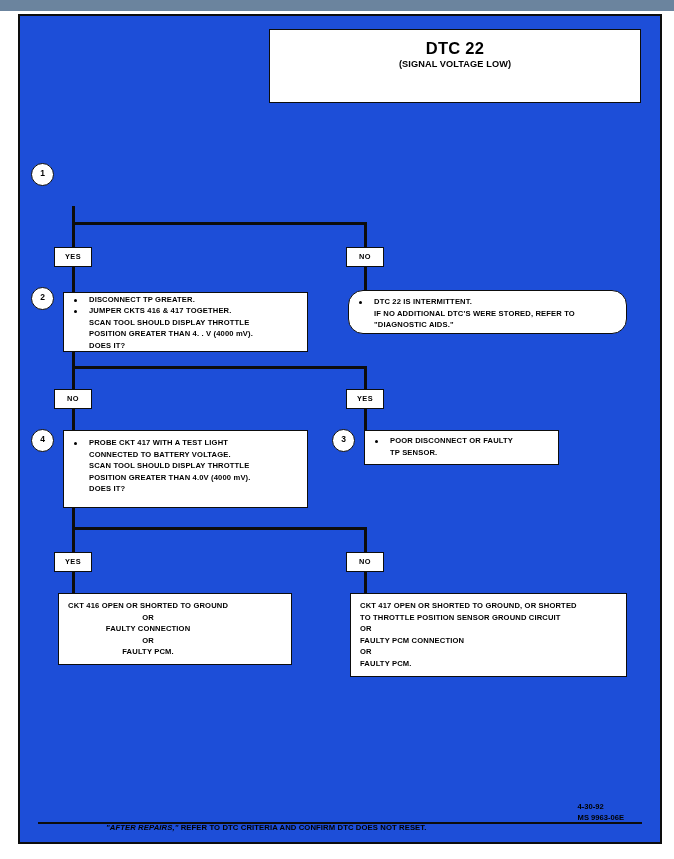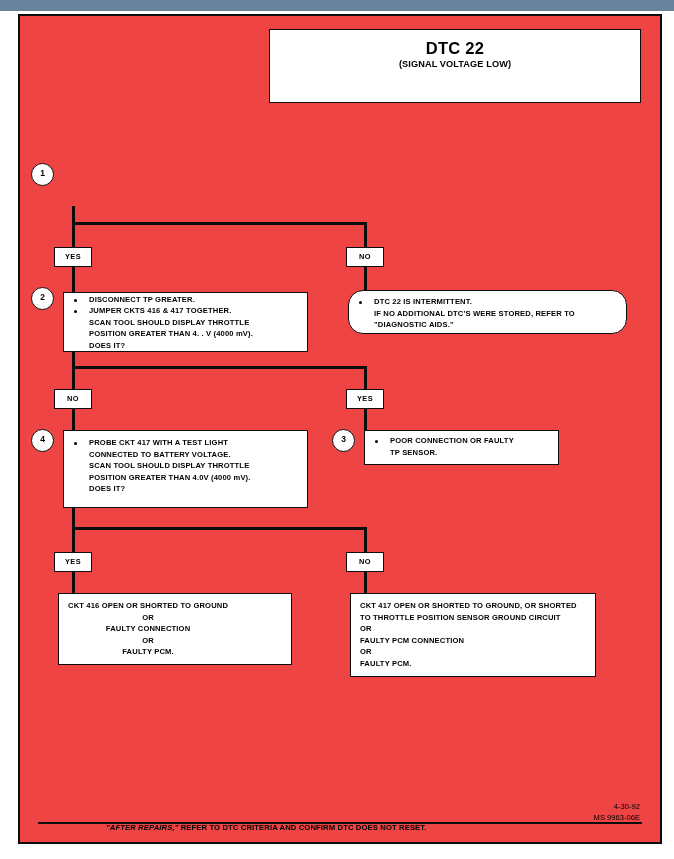--- a/index.html
+++ b/index.html
@@ -18,21 +18,21 @@
     position: absolute;
     left: 0; top: 0;
     width: 674px; height: 11px;
     background: #6b849e;
   }
   #page {
     position: absolute;
     left: 18px; top: 14px;
     width: 640px; height: 826px;
     border: 2px solid #0d0d0d;
-    background: #ef4444;
+    background: #1d4ed8;
   }
   
   .abs { position: absolute; }
   .box {
     position: absolute;
     border: 1.5px solid #0d0d0d;
     background: #ffffff;
     box-sizing: border-box;
     z-index: 3;
   }
@@ -132,24 +132,23 @@
     position: absolute;
     left: 86px; top: 807px;
     font-size: 7.7px;
     font-weight: bold;
     letter-spacing: 0.1px;
     color: #000;
   }
   #footnote i { font-style: italic; }
   #footcode {
     position: absolute;
-    right: 20px; top: 785px;
-    text-align: right;
+    right: 36px; top: 785px;
     font-size: 7.6px;
-    font-weight: normal;
+    font-weight: bold;
     line-height: 11px;
     color: #000;
   }
 </style>
 </head>
 <body>
 
 <div id="topband"></div>
 
 <div id="page">
@@ -217,36 +216,36 @@
     <div class="boxtext abs" style="left:25px; top:6px;">PROBE CKT 417 WITH A TEST LIGHT
 CONNECTED TO BATTERY VOLTAGE.
 SCAN TOOL SHOULD DISPLAY THROTTLE
 POSITION GREATER THAN 4.0V (4000 mV).
 DOES IT?</div>
   </div>
 
   <div class="circ" style="left:312px; top:413px;">3</div>
   <div class="box" style="left:344px; top:414px; width:195px; height:35px;">
     <div class="bullet" style="left:10px; top:9px;"></div>
-    <div class="boxtext abs" style="left:25px; top:4px;">POOR CONNECTION OR FAULTY
+    <div class="boxtext abs" style="left:25px; top:4px;">POOR DISCONNECT OR FAULTY
 TP SENSOR.</div>
   </div>
 
   <div class="ynbox" style="left:34px; top:536px;">YES</div>
   <div class="ynbox" style="left:326px; top:536px;">NO</div>
 
   <div class="box" style="left:38px; top:577px; width:234px; height:72px;text-align:center;">
     <div class="boxtext abs" style="left:9px; top:6px;">CKT 416 OPEN OR SHORTED TO GROUND
 OR
 FAULTY CONNECTION
 OR
 FAULTY PCM.</div>
   </div>
 
-  <div class="box" style="left:330px; top:577px; width:246px; height:84px;text-decoration:underline;">
+  <div class="box" style="left:330px; top:577px; width:277px; height:84px;text-decoration:underline;">
     <div class="boxtext abs" style="left:9px; top:6px;">CKT 417 OPEN OR SHORTED TO GROUND, OR SHORTED
 TO THROTTLE POSITION SENSOR GROUND CIRCUIT
 OR
 FAULTY PCM CONNECTION
 OR
 FAULTY PCM.</div>
   </div>
 
   <div id="footcode">
     <div>4-30-92</div>

